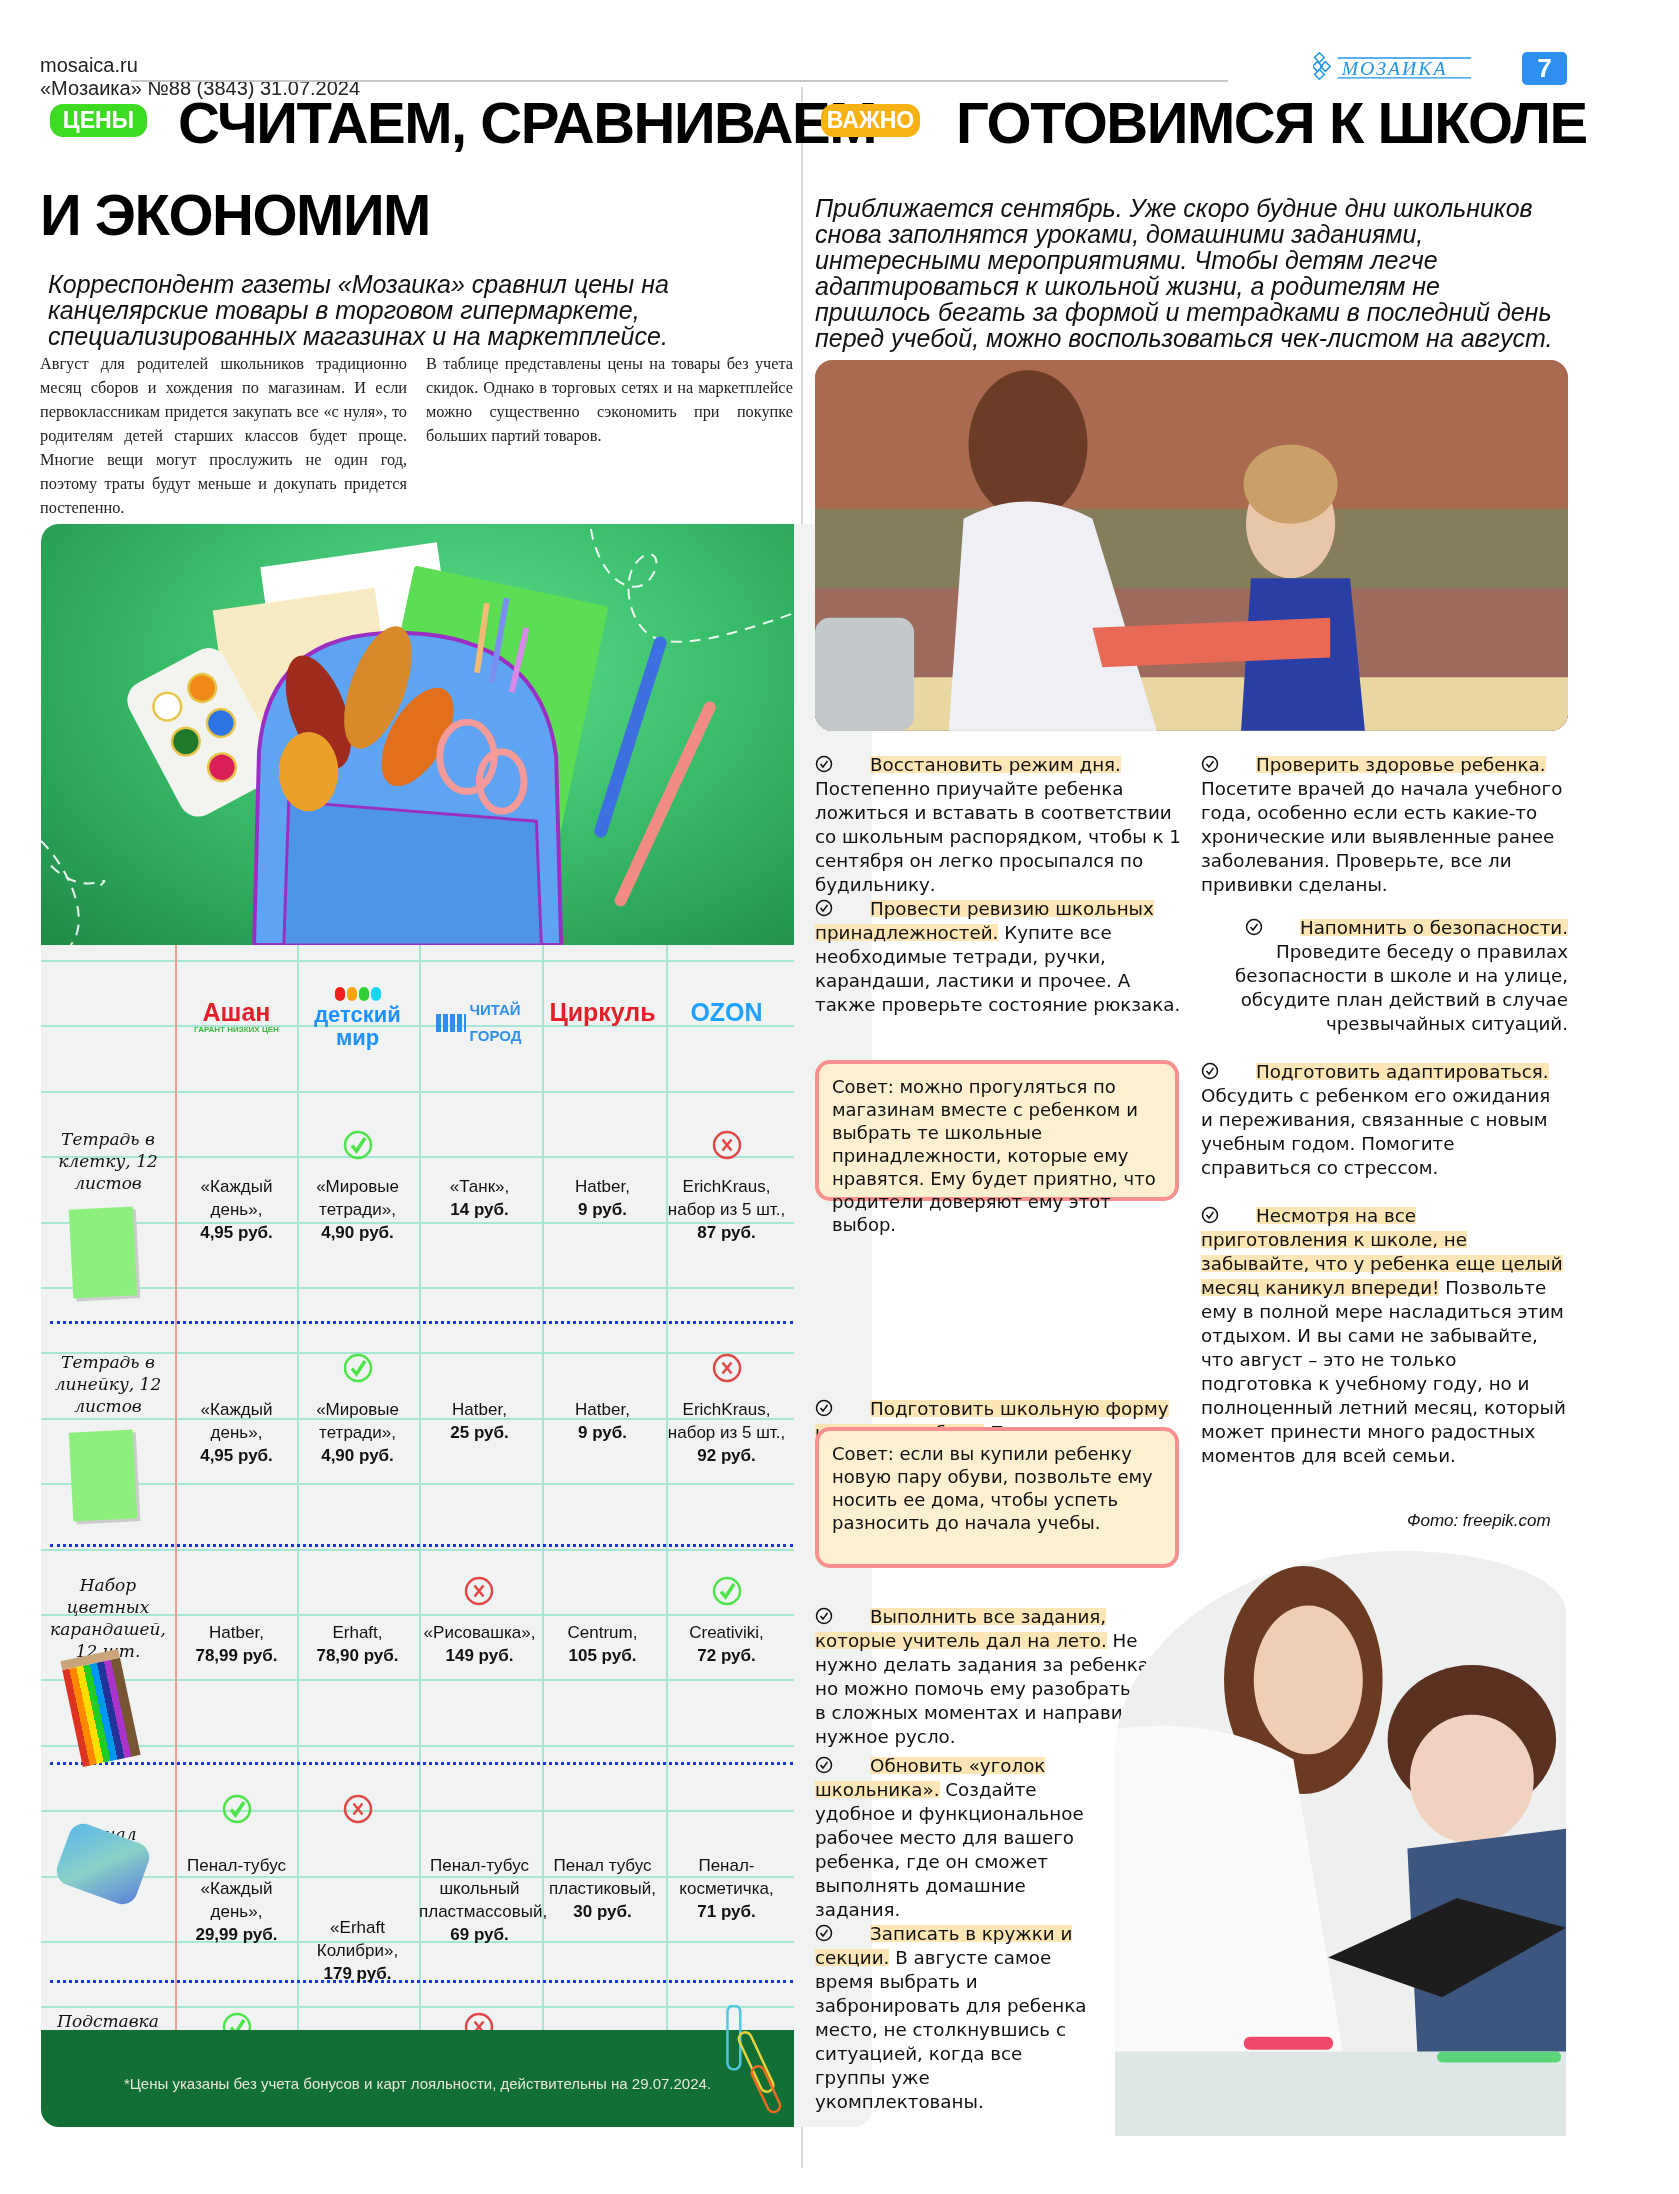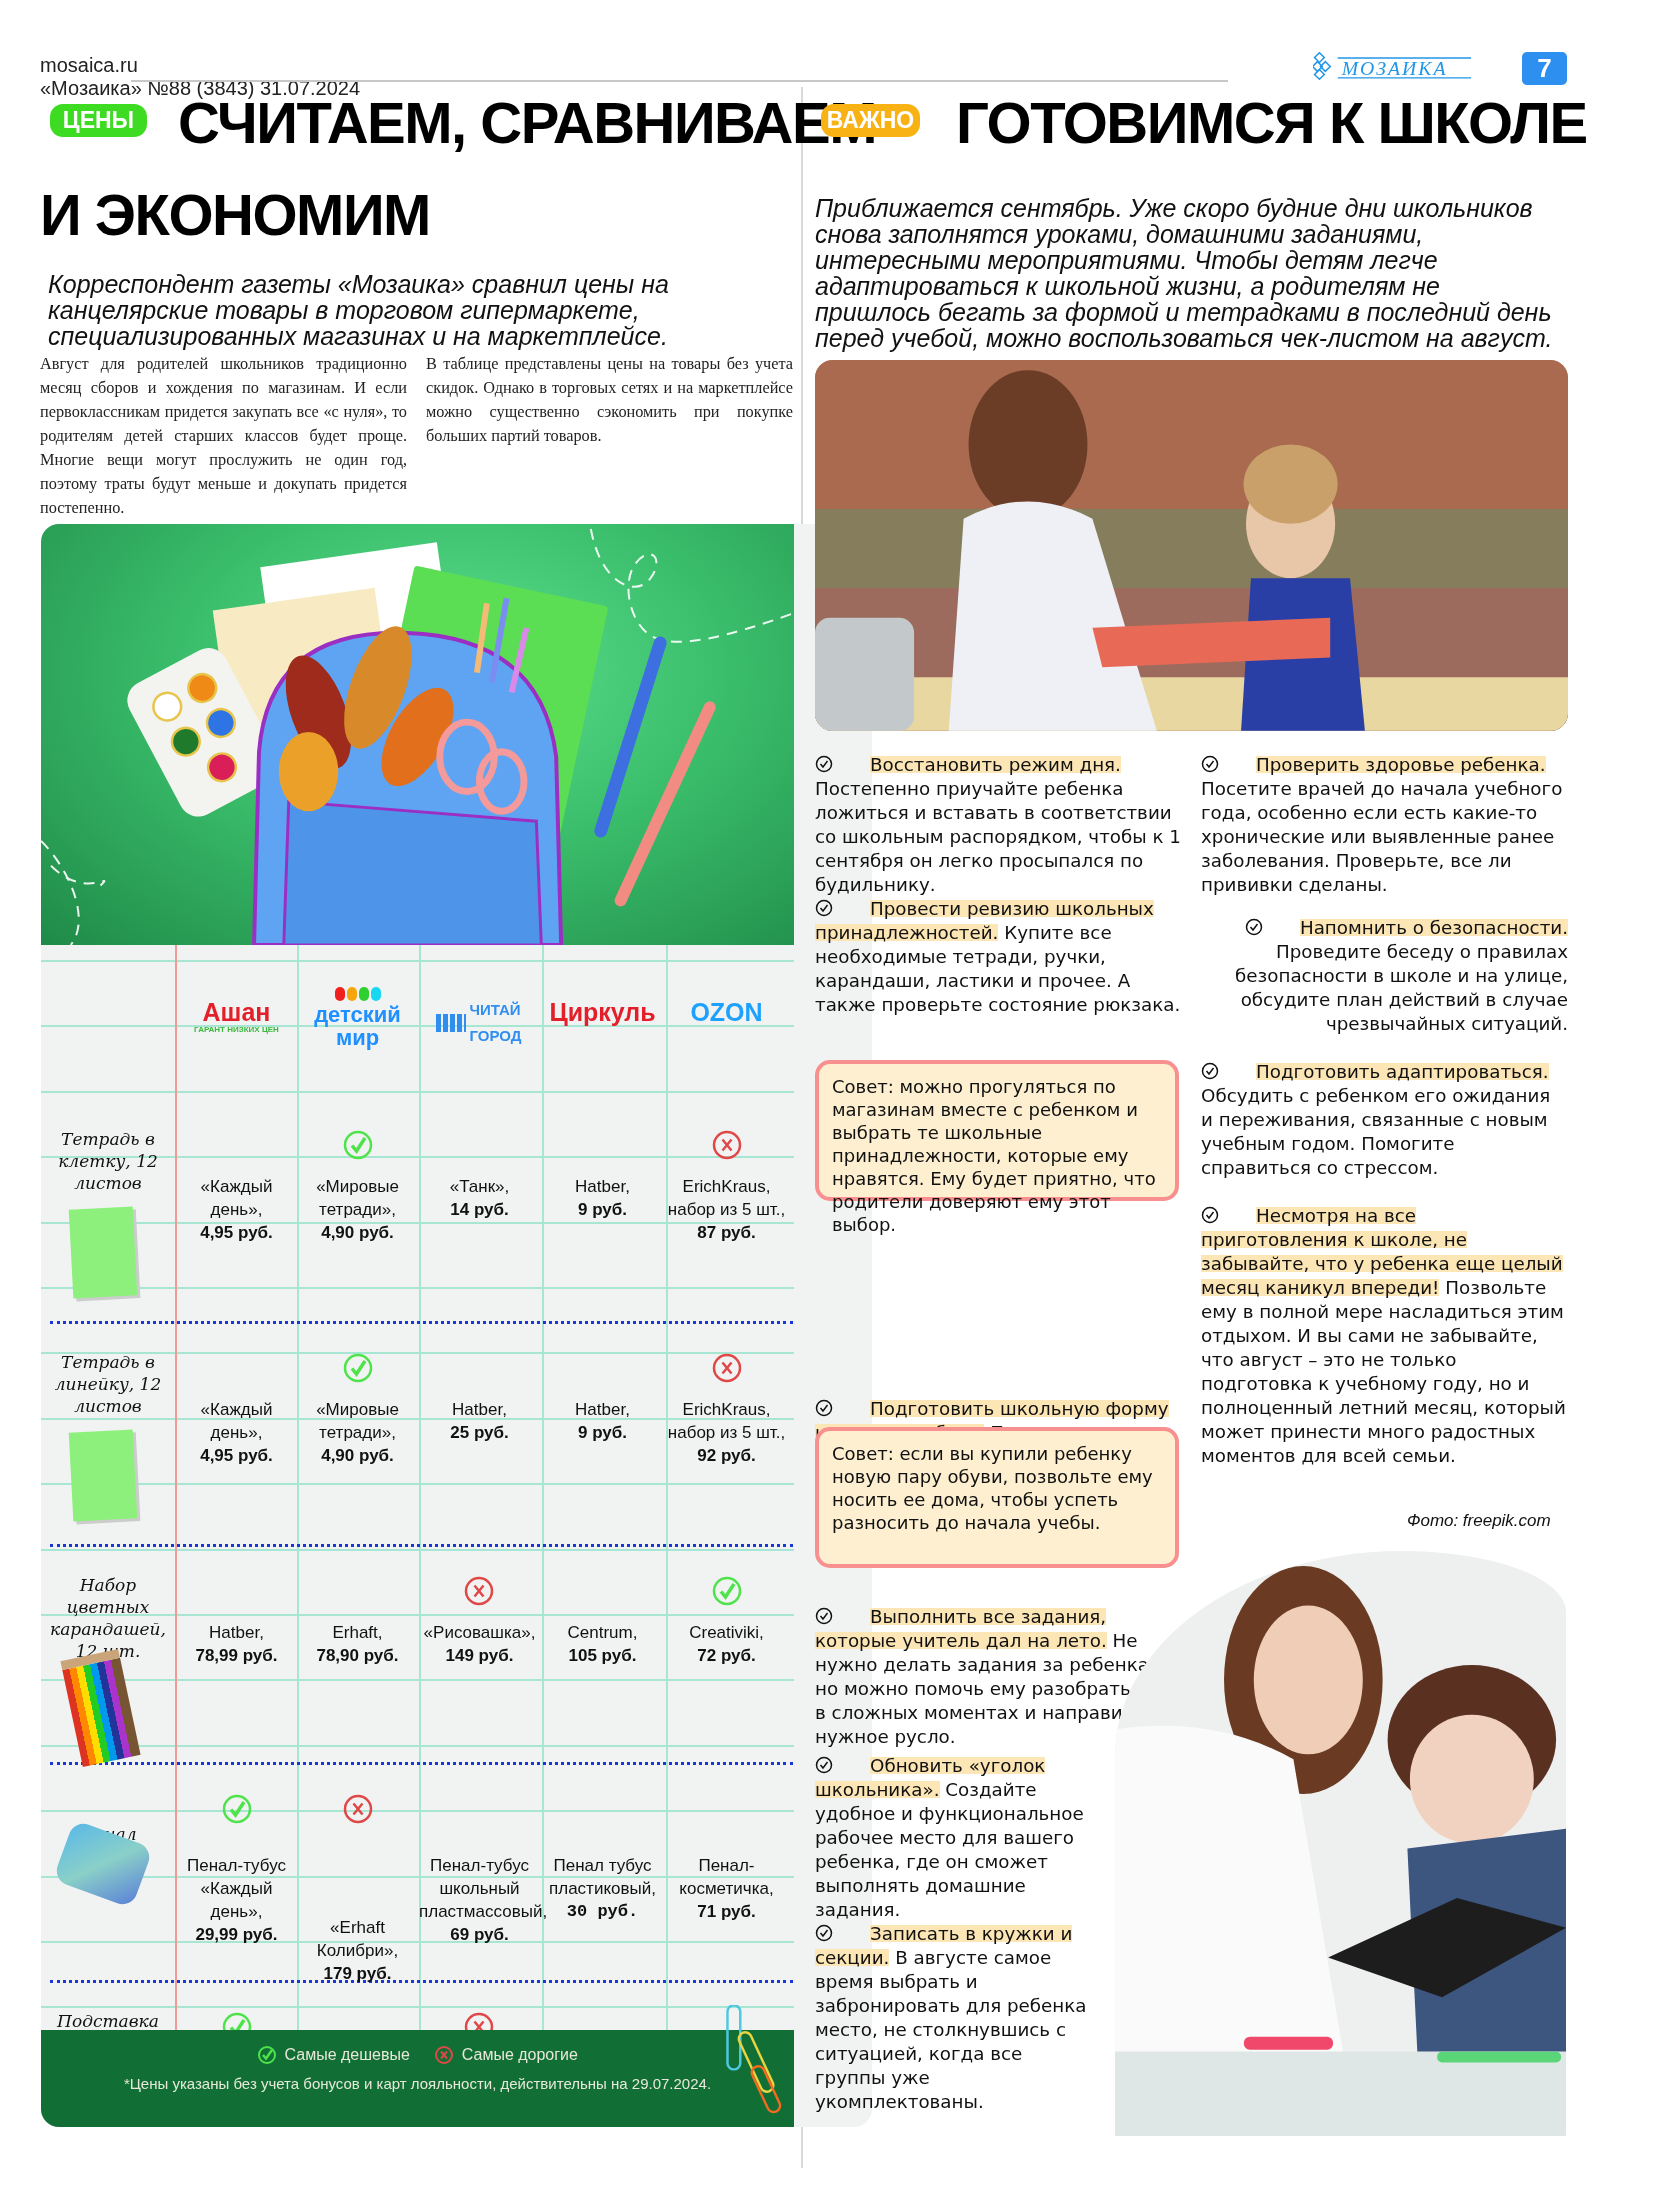--- a/index.html
+++ b/index.html
@@ -271,21 +271,21 @@
       <div class="abs cell" style="left: 256px; top: 1392px;">
         <div>«Erhaft Колибри»,</div>
         <div style="font-weight: bold;">179 руб.</div>
       </div>
       <div class="abs cell" style="left: 378px; top: 1330px;">
         <div>Пенал-тубус школьный пластмассовый,</div>
         <div style="font-weight: bold;">69 руб.</div>
       </div>
       <div class="abs cell" style="left: 501px; top: 1330px;">
         <div>Пенал тубус пластиковый,</div>
-        <div style="font-weight: bold; font-family: Liberation Mono, monospace;">30 руб.</div>
+        <div style="font-weight: bold;">30 руб.</div>
       </div>
       <div class="abs cell" style="left: 625px; top: 1330px;">
         <div>Пенал-косметичка,</div>
         <div style="font-weight: bold;">71 руб.</div>
       </div>
       <div class="abs rowlabel" style="top: 1486px;">Подставка под книги</div>
       <div class="abs" style="left: 35px; top: 1561px; width: 59px; height: 59px; border-width: 1.5px 1.5px 20px; border-style: solid; border-color: rgb(119, 119, 119) rgb(119, 119, 119) rgb(31, 49, 112); border-image: initial; border-radius: 20px 20px 4px 4px;"></div>
       <div class="abs" style="left: 180px; top: 1487px;"><svg class="mark" viewBox="0 0 64 64">
           <circle cx="32" cy="32" r="26" fill="none" stroke="#4ee34a" stroke-width="5"></circle>
           <path d="M20 33 L29 44 L46 18" fill="none" stroke="#4ee34a" stroke-width="7"></path>
@@ -310,36 +310,20 @@
         <div>«Пчелка» универсал,</div>
         <div style="font-weight: bold;">90 руб.</div>
       </div>
       <div class="abs cell" style="left: 625px; top: 1548px;">
         <div></div>
         <div style="font-weight: bold;">96 руб.</div>
       </div>
     </div>
 
   <div class="abs footer"></div>
-  <div class="abs legend">
-    <span>
-      <svg width="20" height="20" viewBox="0 0 40 40" style="vertical-align:middle">
-          <circle cx="20" cy="20" r="16" fill="none" stroke="#4ee34a" stroke-width="4"></circle>
-          <path d="M12 20 L18 27 L30 10" fill="none" stroke="#4ee34a" stroke-width="5"></path>
-        </svg>
-      <span style="margin:0 0 0 3px">Самые дешевые</span>
-    </span>
-    <span>
-      <svg width="20" height="20" viewBox="0 0 40 40" style="vertical-align:middle">
-          <circle cx="20" cy="20" r="16" fill="none" stroke="#e04848" stroke-width="4"></circle>
-          <path d="M14 13 L26 27 M26 13 L14 27" stroke="#e04848" stroke-width="4"></path>
-        </svg>
-      <span style="margin:0 0 0 3px">Самые дорогие</span>
-    </span>
-  </div>
   <div class="abs note">*Цены указаны без учета бонусов и карт лояльности, действительны на 29.07.2024.</div>
   <svg class="abs" style="left:684px;top:1481px" width="69" height="114" viewBox="0 0 140 230">
     <rect x="5" y="0" width="26" height="130" rx="13" fill="none" stroke="#4fc7e0" stroke-width="5"></rect>
     <rect x="50" y="50" width="26" height="130" rx="13" fill="none" stroke="#e8d440" stroke-width="5" transform="rotate(-25 63 115)"></rect>
     <rect x="70" y="120" width="26" height="100" rx="13" fill="none" stroke="#f06a1f" stroke-width="5" transform="rotate(-25 83 170)"></rect>
   </svg>
 </div>
 
 <div class="abs badge badge-orange">ВАЖНО</div>
 <div class="abs title t2">ГОТОВИМСЯ К ШКОЛЕ</div>

